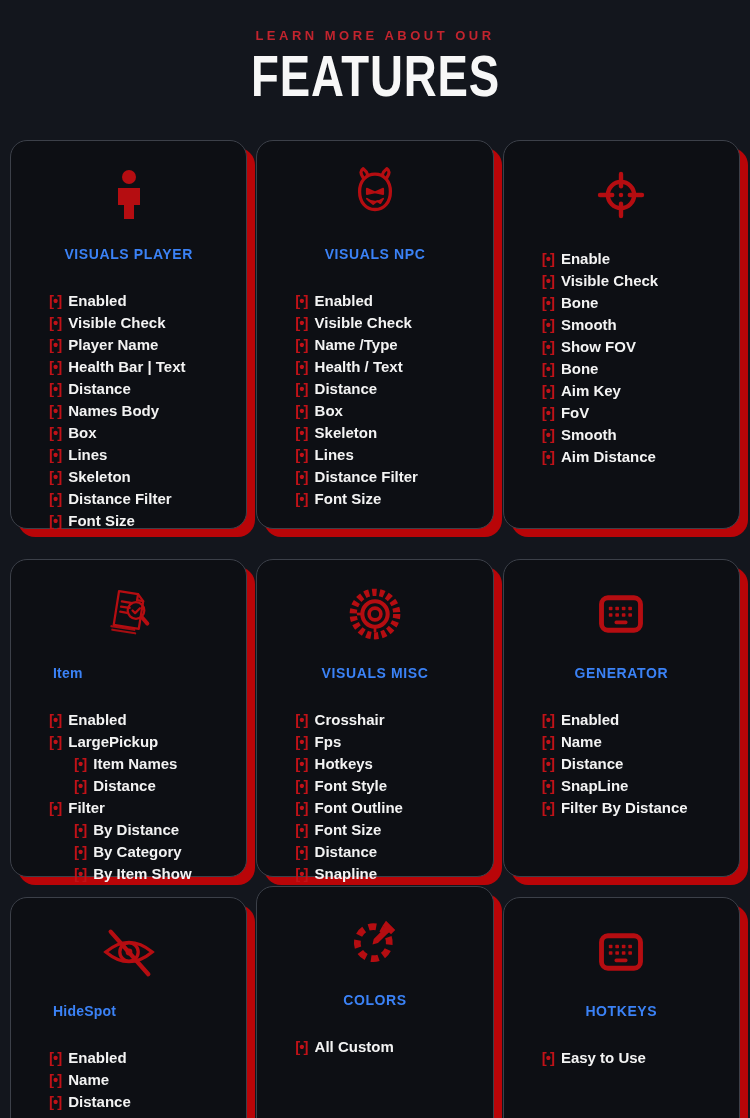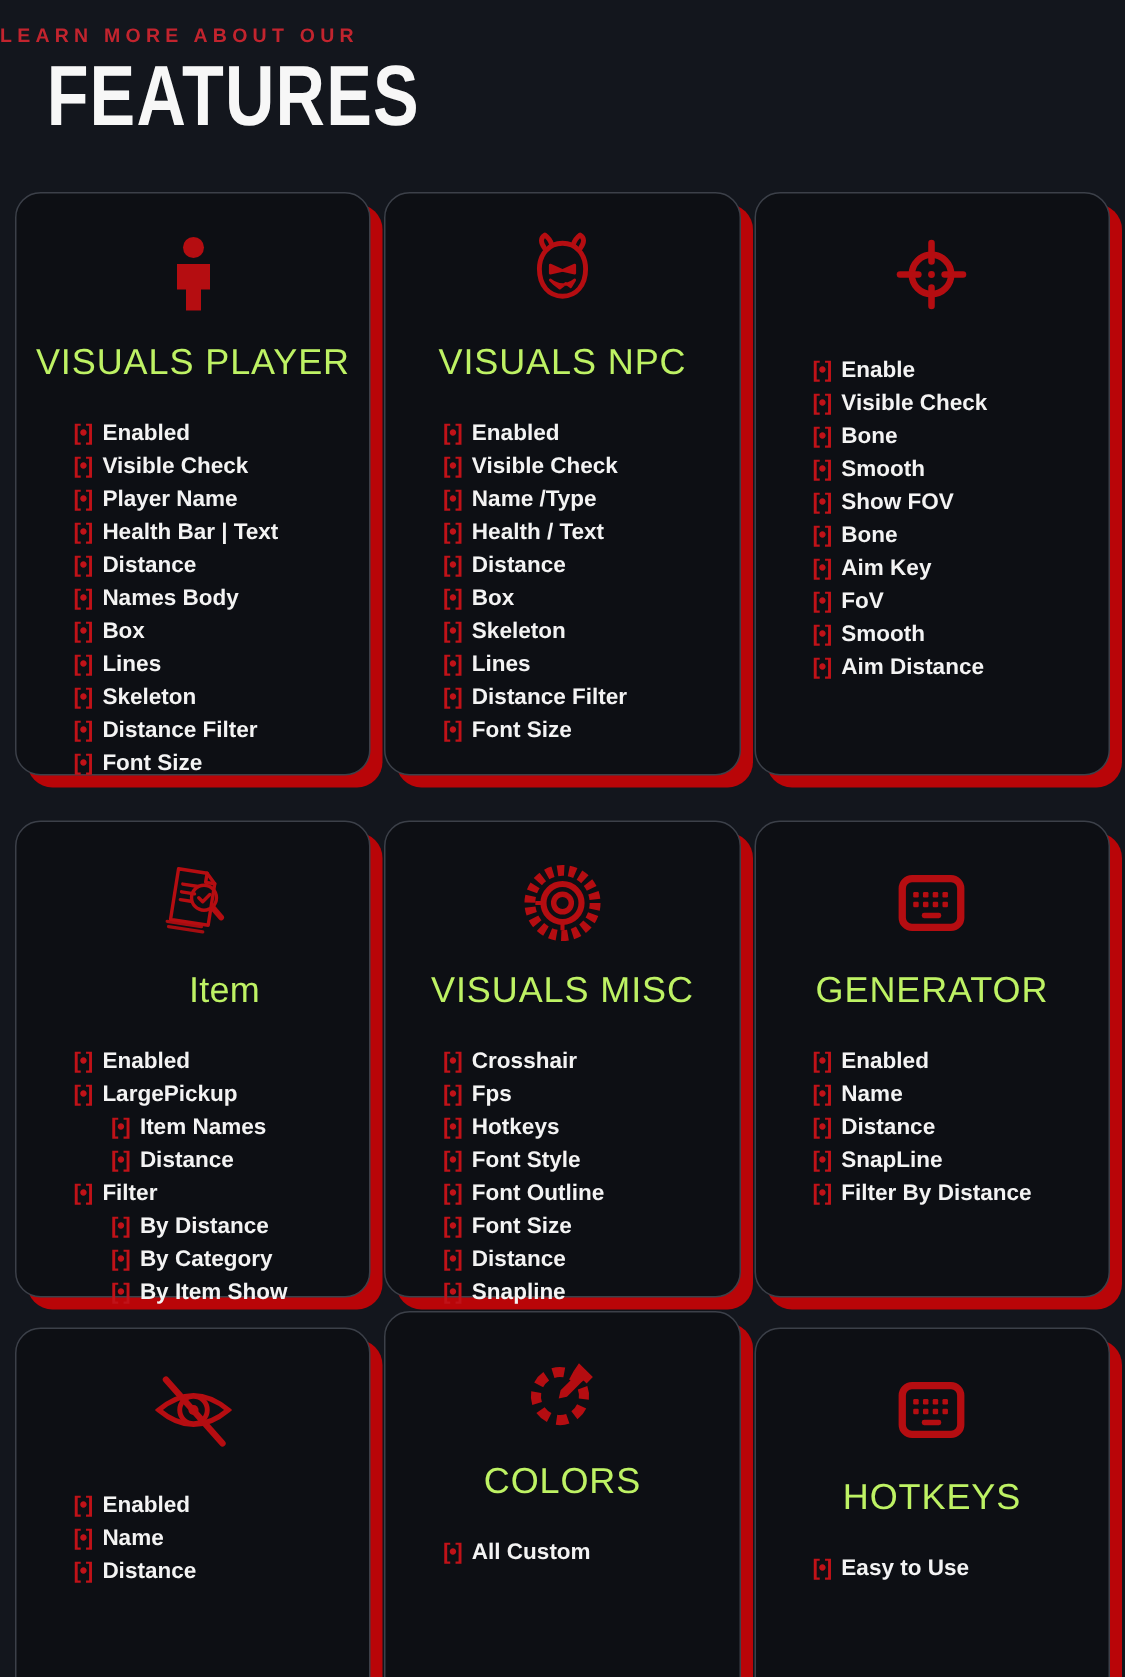--- a/index.html
+++ b/index.html
@@ -3,21 +3,21 @@
 <meta charset="utf-8">
 <style>
   html,body{margin:0;padding:0;}
   body{
     width:750px;height:1118px;overflow:hidden;
     background:#13161d;
     font-family:"Liberation Sans", sans-serif;
     -webkit-font-smoothing:antialiased;
   }
   
-  .header{ padding-top:16px; }
+  .header{ text-align:center; padding-top:28px; }
   .eyebrow{
     color:#c2242e; font-size:13px; font-weight:700;
     letter-spacing:3.5px; line-height:16px;
   }
   .big-title{
     display:inline-block; color:#f7f7f7;
     font-size:57px; font-weight:800; line-height:60px;
     letter-spacing:1px; transform:scaleX(.80);
     transform-origin:center; margin-top:2px;
   }
@@ -38,25 +38,25 @@
   }
   .row-0 .card{ height:389px; }
   .row-1 .card{ height:318px; }
   .row-2 .card{ height:345px; }
   .row-2 .card.mid{ margin-top:-11px; }
   .card-icon{
     height:56px; display:flex; align-items:center; justify-content:center;
   }
   .card-icon svg{ display:block; }
   .card-title{
-    margin:20px 0 0 0; color:#bef264;
-    font-size:24px; font-weight:400; letter-spacing:.6px;
+    margin:20px 0 0 0; color:#3b82f6;
+    font-size:14px; font-weight:700; letter-spacing:.6px;
     text-align:center; line-height:22px;
   }
-  .card.title-left .card-title{ text-align:center; padding-left:42px; letter-spacing:.2px; }
+  .card.title-left .card-title{ text-align:left; padding-left:42px; letter-spacing:.2px; }
   .feature-list{
     list-style:none; margin:25px 0 0 0; padding:0 10px 0 38px;
   }
   .feature-item{
     display:flex; align-items:baseline; gap:7px;
     color:#f3f3f3; font-size:15px; font-weight:600;
     line-height:22px; white-space:nowrap;
   }
   .feature-item.indent{ margin-left:25px; }
   .bullet{
@@ -384,20 +384,21 @@
     <div class="cards-row row-2">
       <div class="card title-left">
     <div class="card-icon">
           <svg width="62" height="58" viewBox="0 0 64 60" fill="none" stroke="#b50d11" stroke-width="3.4" stroke-linecap="round">
       <path d="M8 30 q24 -20 48 0 q-24 20 -48 0 z"></path>
       <circle cx="32" cy="30" r="9.5"></circle>
       <circle cx="32" cy="30" r="3.5" fill="#b50d11" stroke="none"></circle>
       <line x1="13" y1="9" x2="52" y2="53" stroke-width="4.4"></line>
     </svg>
         </div>
+    <h3 class="card-title">HideSpot</h3>
     <ul class="feature-list">
           <li class="feature-item">
             <span class="bullet">[•]</span>
             <span>Enabled</span>
           </li>
           <li class="feature-item">
             <span class="bullet">[•]</span>
             <span>Name</span>
           </li>
           <li class="feature-item">

